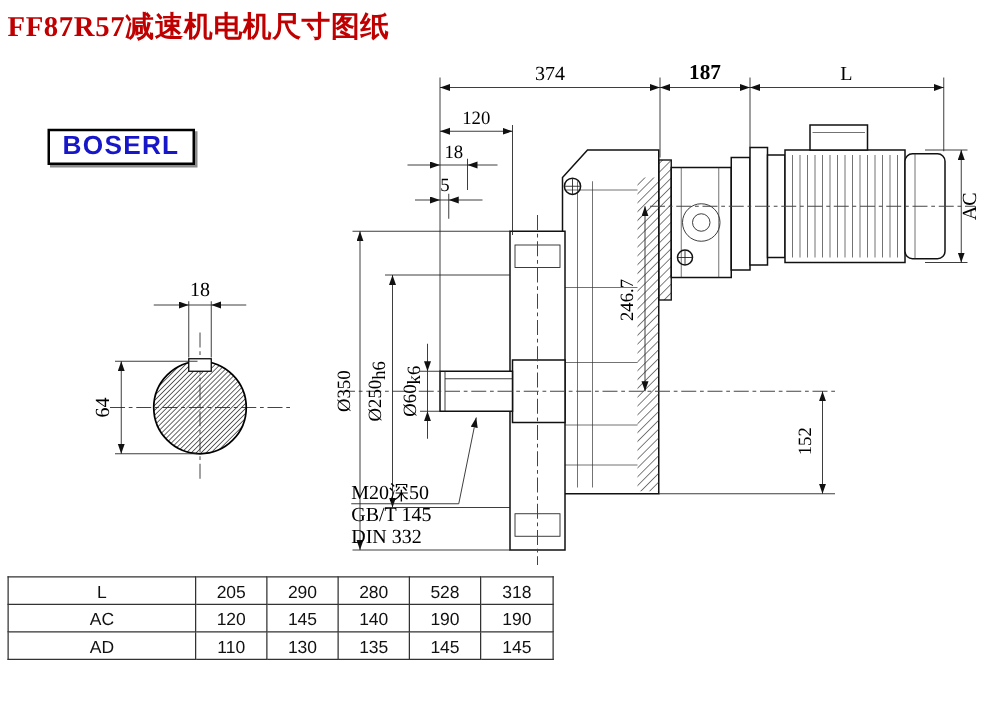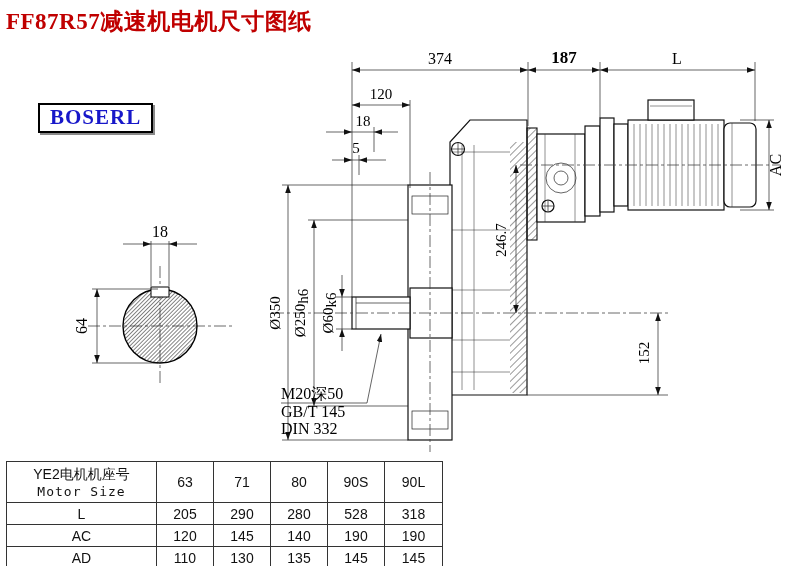--- a/index.html
+++ b/index.html
@@ -7,21 +7,21 @@
     width:800px;height:566px;position:relative;background:#fff;overflow:hidden;
     font-family:"Liberation Sans",sans-serif;color:#111;
   }
   .title{
     position:absolute;left:6px;top:6px;font-size:23px;font-weight:bold;
     color:#c00000;letter-spacing:0.5px;white-space:nowrap;font-family:Liberation Serif, serif;
   }
   .brand{
     position:absolute;left:38px;top:103px;border:2px solid #000;
     box-shadow:2px 2px 0 #8a8a8a;padding:0 10px 1px 10px;background:#fff;
-    font-family:Liberation Serif, serif;font-size:21px;font-weight:bold;
+    font-family:Liberation Sans, sans-serif;font-size:21px;font-weight:bold;
     color:#1717c9;letter-spacing:1px;
   }
   svg.drawing{position:absolute;left:0;top:0;}
   svg text{font-family:"Liberation Serif",serif;fill:#000;font-size:15px;}
   svg text.big{font-size:16px;}
   svg text.bold{font-size:17px;font-weight:bold;}
   .outline{stroke:#111;stroke-width:1.2;fill:#fff;}
   .nofill{stroke:#111;stroke-width:1.2;fill:none;}
   .thin{stroke:#222;stroke-width:0.7;fill:none;}
   .inner{stroke:#333;stroke-width:0.55;fill:none;}
@@ -182,31 +182,20 @@
 <table class="spec-table">
   <colgroup>
     <col style="width:150px">
       <col style="width:57px">
       <col style="width:57px">
     <col style="width:57px">
       <col style="width:57px">
       <col style="width:58px">
   </colgroup>
   <tbody>
-      <tr class="hdr">
-    <td>
-      <div>YE2电机机座号</div>
-      <div class="mono">Motor Size</div>
-    </td>
-    <td>63</td>
-    <td>71</td>
-    <td>80</td>
-    <td>90S</td>
-    <td>90L</td>
-  </tr>
   <tr>
     <td>L</td>
     <td>205</td>
     <td>290</td>
     <td>280</td>
     <td>528</td>
     <td>318</td>
   </tr>
   <tr>
     <td>AC</td>

